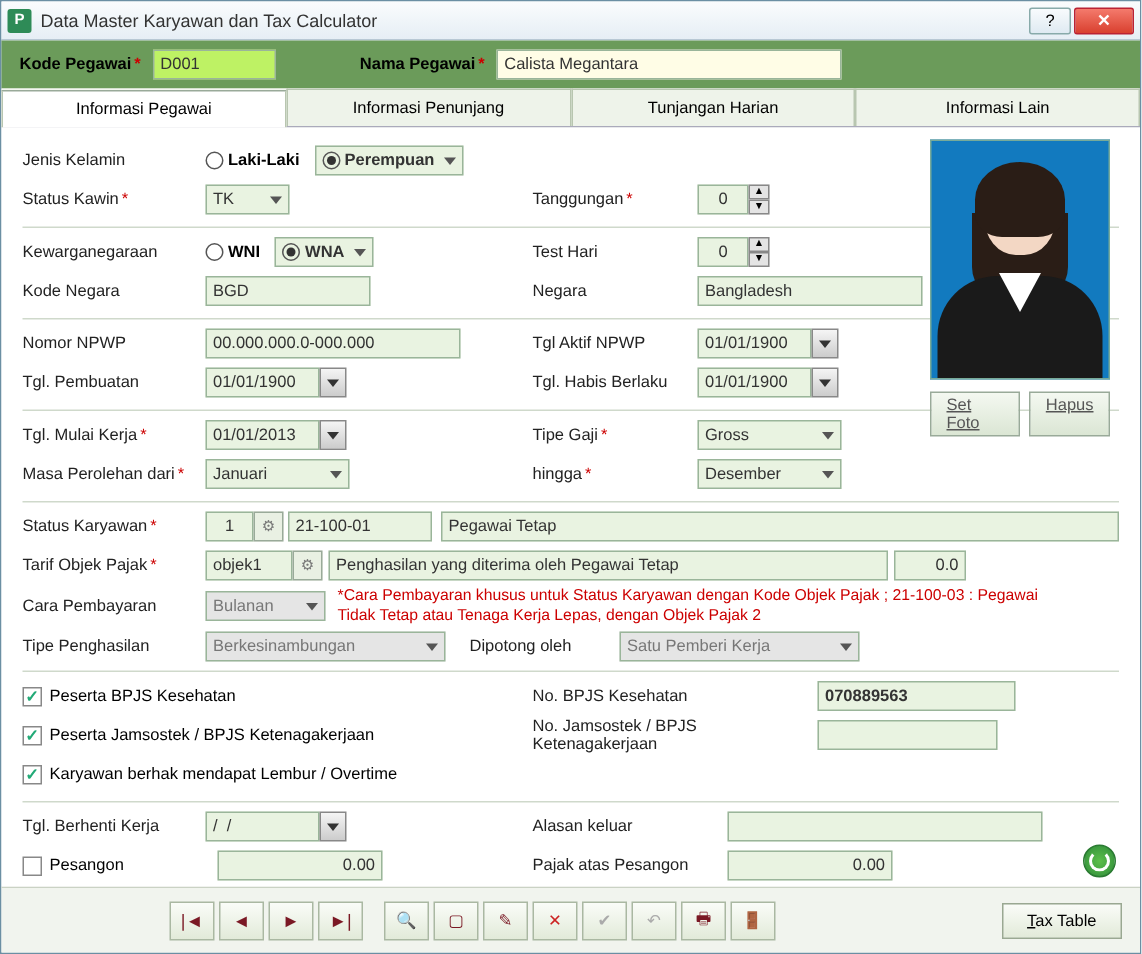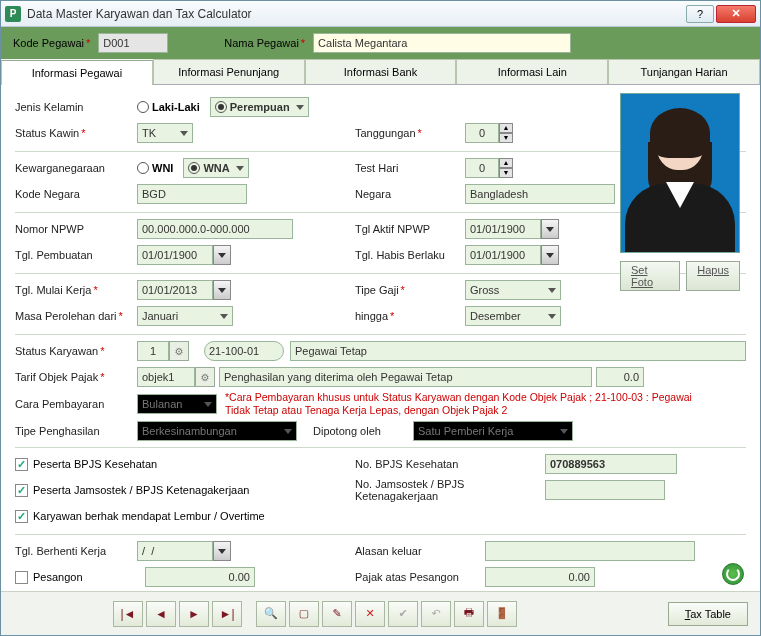--- a/index.html
+++ b/index.html
@@ -4,35 +4,35 @@
 <style>
   * { box-sizing: border-box; font-family: Tahoma, Arial, sans-serif; font-size: 11px; }
   body { margin: 0; background: #fff; }
   .window { width: 761px; height: 636px; border: 1px solid #6b8fa3; background: #fff; display: flex; flex-direction: column; }
   .titlebar { height: 26px; background: linear-gradient(#fafcfd,#e6eef5); display: flex; align-items: center; padding: 0 4px; border-bottom: 1px solid #b8c8d4; }
   .titlebar .appicon { width: 16px; height: 16px; background: #2e8b57; border-radius: 2px; margin-right: 6px; display: flex; align-items: center; justify-content: center; color: #fff; font-weight: bold; font-size: 10px;}
   .titlebar .title { flex: 1; color: #333; font-size: 12px; }
   .titlebar .winbtn { width: 28px; height: 18px; margin-left: 2px; border: 1px solid #8aa; background: linear-gradient(#f8fbfd,#dfeaf2); border-radius: 2px; display: flex; align-items: center; justify-content: center; }
   .titlebar .closebtn { background: linear-gradient(#f47a6c,#d9402f); border-color: #b23; color: #fff; font-weight: bold; width: 40px;}
   .headerbar { background: #6b9b5a; padding: 6px 12px; display: flex; align-items: center; gap: 8px; }
-  .headerbar .lbl { font-weight: normal; color: #000; }
+  .headerbar .lbl { font-weight: bold; color: #000; }
   .headerbar .req { color: #c00; }
   .headerbar input { height: 20px; padding: 2px 6px; border: 1px solid #8aa88a; background: #fffde6; }
   .tabs { display: flex; background: #f3f6f0; border-bottom: 1px solid #aab; }
   .tab { flex: 1; text-align: center; padding: 6px 4px; border: 1px solid #b8c6b0; border-bottom: none; background: #eef3ea; cursor: pointer; }
   .tab.active { background: #fff; border-top: 1px solid #9a9; font-weight: normal; position: relative; top: 1px; }
   .body { flex: 1; padding: 10px 14px 4px 14px; background: #fff; overflow: hidden; position: relative; }
   .row { display: flex; align-items: center; min-height: 24px; margin-bottom: 2px; }
   .lblcol { width: 122px; color: #222; }
   .lblcol2 { width: 110px; color: #222; }
   .req { color: #c00; margin-left: 2px; }
   input.tx, .sel, .datebox input { height: 20px; border: 1px solid #9ab59a; background: #e9f3e1; padding: 2px 4px; color: #333; }
   .sel { display: inline-flex; align-items: center; padding-right: 18px; position: relative; min-width: 50px; background: #e9f3e1;}
   .sel::after { content: ""; position: absolute; right: 4px; top: 7px; border-left: 4px solid transparent; border-right: 4px solid transparent; border-top: 5px solid #555;}
-  .sel.dis { background: #000000; color: #777; }
+  .sel.dis { background: #e5e5e5; color: #777; }
   .datebox { display: inline-flex; }
   .datebox .btn { width: 18px; height: 20px; border: 1px solid #888; background: linear-gradient(#f5f5f5,#ccc); display: flex; align-items: center; justify-content: center; }
   .datebox .btn::after { content: ""; border-left: 4px solid transparent; border-right: 4px solid transparent; border-top: 5px solid #333;}
   .radio { display: inline-flex; align-items: center; margin-right: 10px; font-weight: bold; }
   .radio .dot { width: 12px; height: 12px; border: 1px solid #555; border-radius: 50%; margin-right: 3px; display: flex; align-items: center; justify-content: center;}
   .radio.sel .dot::after { content: ""; width: 6px; height: 6px; background: #333; border-radius: 50%;}
   .spin { display: inline-flex; }
   .spin input { width: 34px; text-align: center;}
   .spin .btns { display: flex; flex-direction: column; }
   .spin .b { width: 14px; height: 10px; border: 1px solid #888; background: #e4e4e4; font-size: 7px; line-height: 7px; text-align: center;}
@@ -69,32 +69,31 @@
 <div class="window">
   <div class="titlebar">
     <div class="appicon">P</div>
     <div class="title">Data Master Karyawan dan Tax Calculator</div>
     <div class="winbtn">?</div>
     <div class="winbtn closebtn">✕</div>
   </div>
 
   <div class="headerbar">
     <span class="lbl"><span>Kode Pegawai</span><span class="req">*</span></span>
-    <input class="tx" style="width: 70px; background: #e5e5e5;" value="D001">
+    <input class="tx" style="width: 82px; background: #bef264;" value="D001">
     <span style="width:40px"></span>
     <span class="lbl"><span>Nama Pegawai</span><span class="req">*</span></span>
-    <input class="tx" style="width: 258px; background: rgb(255, 253, 230);" value="Calista Megantara">
+    <input class="tx" style="width: 230px; background: rgb(255, 253, 230);" value="Calista Megantara">
   </div>
 
   <div class="tabs">
     <div class="tab active">Informasi Pegawai</div>
     <div class="tab">Informasi Penunjang</div>
-    <div class="tab">Informasi Bank</div>
+    <div class="tab">Tunjangan Harian</div>
     <div class="tab">Informasi Lain</div>
-    <div class="tab">Tunjangan Harian</div>
   </div>
 
   <div class="body">
 
     <div class="photo">
       <div class="frame">
         <div class="person">
           <div class="hair"></div>
             <div class="hair2"></div>
             <div class="head"></div>
@@ -180,21 +179,21 @@
         </div>
       </div>
     </div>
 
     <div class="section-sep"></div>
 
     <div class="twocol">
       <div>
         <div class="row">
           <div class="lblcol">Nomor NPWP</div>
-          <input class="tx" style="width: 156px;" value="00.000.000.0-000.000">
+          <input class="tx" style="width: 170px;" value="00.000.000.0-000.000">
         </div>
         <div class="row">
           <div class="lblcol">Tgl. Pembuatan</div>
           <div class="datebox">
               <input class="tx" style="width: 76px;" value="01/01/1900">
               <div class="btn"></div>
             </div>
         </div>
       </div>
       <div>
@@ -248,21 +247,21 @@
         </div>
       </div>
     </div>
 
     <div class="section-sep"></div>
 
     <div class="row">
       <div class="lblcol"><span>Status Karyawan</span><span class="req">*</span></div>
       <input class="tx" style="width: 32px; text-align: center;" value="1">
       <div class="smallbtn">⚙</div>
-      <input class="tx" style="width: 80px; margin-left: 15px; border-radius: 10px;" value="21-100-01">
+      <input class="tx" style="width: 96px; margin-left: 3px;" value="21-100-01">
       <input class="tx longtx" style="margin-left: 6px; width: 380px;" value="Pegawai Tetap">
     </div>
     <div class="row">
       <div class="lblcol"><span>Tarif Objek Pajak</span><span class="req">*</span></div>
       <input class="tx" style="width: 58px;" value="objek1">
       <div class="smallbtn">⚙</div>
       <input class="tx" style="margin-left: 4px; width: 373px;" value="Penghasilan yang diterima oleh Pegawai Tetap">
       <input class="tx" style="width: 48px; text-align: right; margin-left: 4px;" value="0.0">
     </div>
     <div class="row" style="align-items:center">

